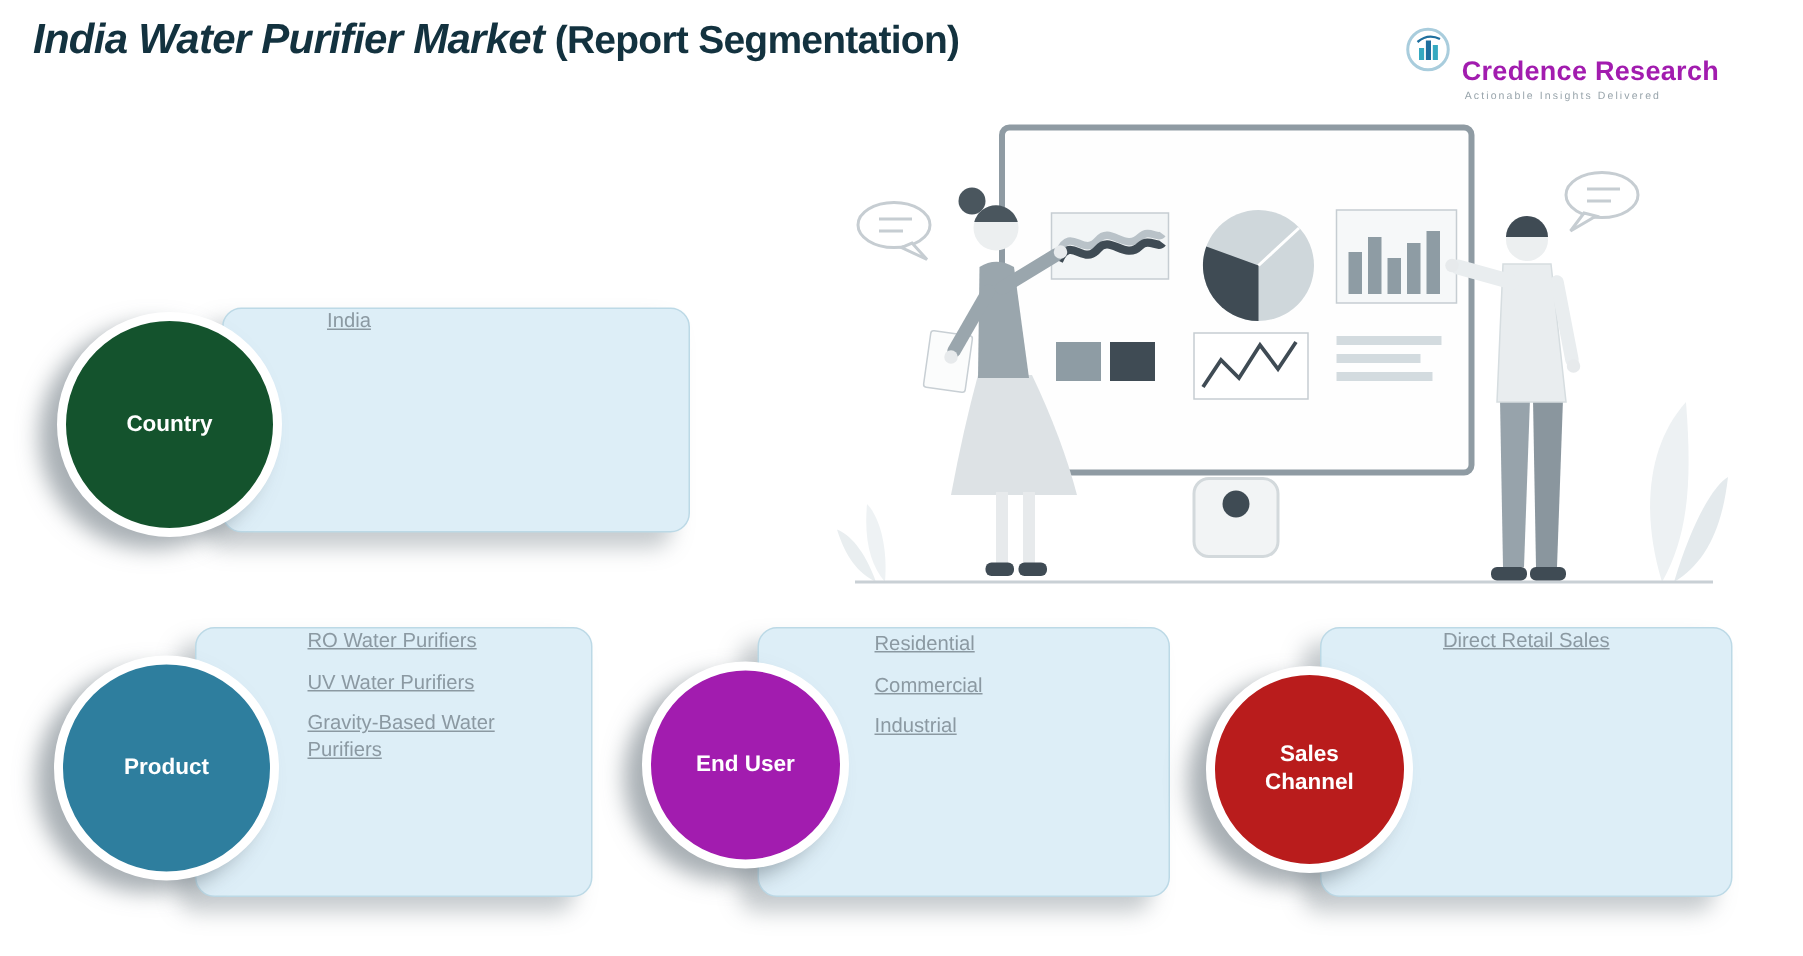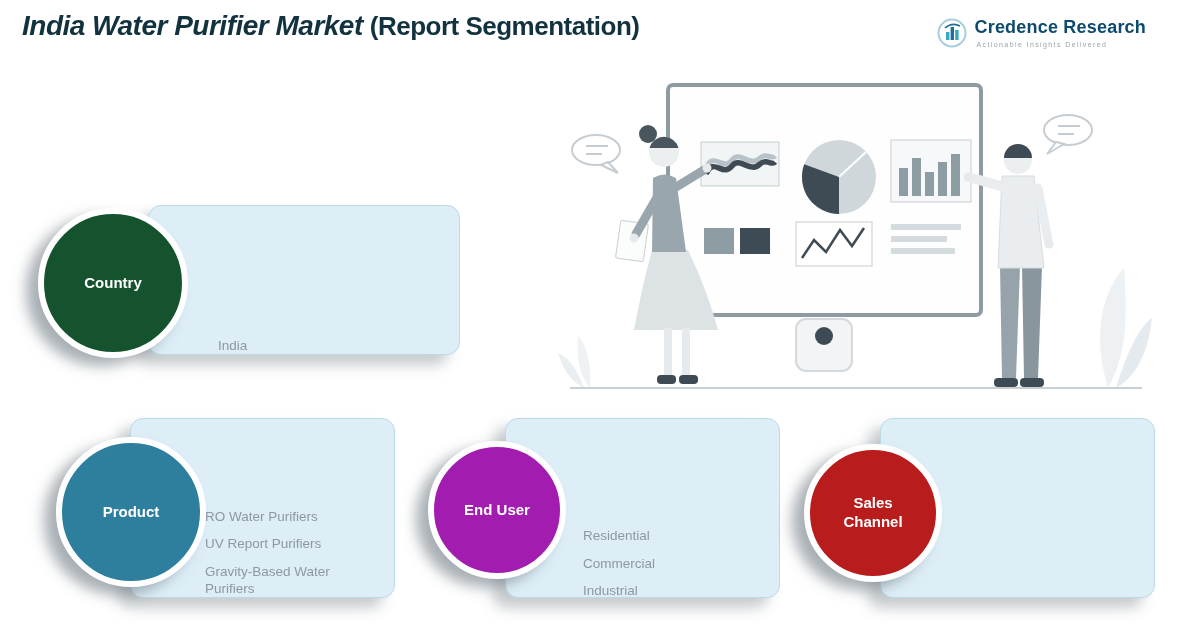--- a/index.html
+++ b/index.html
@@ -20,21 +20,21 @@
   }
   .page-title .suffix {
     font-style:normal; font-size:26px; margin-left:7px;
   }
 
   .brand {
     position:absolute; right:56px; top:17px;
     display:flex; align-items:flex-start; gap:7px;
   }
   .brand-text { display:flex; flex-direction:column; }
-  .brand-name { font-size:18px; font-weight:bold; color:#0c4a6e; letter-spacing:0.2px; }
+  .brand-name { font-size:18px; font-weight:bold; color:#a21caf; letter-spacing:0.2px;margin-top:20px; }
   .brand-tagline { font-size:7px; color:#98a4ab; letter-spacing:1.4px; margin-top:3px; margin-left:2px; }
 
   
   .illustration { position:absolute; left:556px; top:72px; width:600px; height:325px; }
 
   
   .seg-card {
     position:absolute;
     background:#ddeef7;
     border:1px solid #bcd9e6;
@@ -51,33 +51,33 @@
     text-align:center; z-index:2;
   }
   .c-country { background:#14532d; }
   .c-product { background:#2e7e9e; }
   .c-enduser { background:#a21caf; }
   .c-sales   { background:#b91c1c; }
   .circle-label { width:84px; line-height:1.25; }
 
   .seg-items {
     position:absolute;
-    display:flex; flex-direction:column; justify-content:flex-end;
+    display:flex; flex-direction:column; justify-content:flex-start;
     gap:10px; z-index:3;
-    color:#8b99a2; font-size:13.5px; line-height:1.3;
+    color:#8b99a2; font-size:13.5px; line-height:1.3;text-decoration:underline;
   }
 
   
   .card-country   { left:148px; top:205px; width:312px; height:150px; }
   .circle-country { left:38px;  top:208px; width:150px; height:150px; }
   .items-country  { left:218px; top:205px; width:200px; height:150px; }
 
   
   .card-product   { left:130px; top:418px; width:265px; height:180px; }
-  .circle-product { left:56px;  top:437px; width:150px; height:150px; }
+  .circle-product { left:36px;  top:437px; width:150px; height:150px; }
   .items-product  { left:205px; top:418px; width:165px; height:180px; }
 
   
   .card-enduser   { left:505px; top:418px; width:275px; height:180px; }
   .circle-enduser { left:428px; top:441px; width:138px; height:138px; }
   .items-enduser  { left:583px; top:420px; width:170px; height:180px; }
 
   
   .card-sales     { left:880px; top:418px; width:275px; height:180px; }
   .circle-sales   { left:804px; top:444px; width:138px; height:138px; }
@@ -202,21 +202,21 @@
   </div>
 </div>
 
 <div>
   <div class="seg-card card-product"></div>
   <div class="seg-circle c-product circle-product">
     <span class="circle-label">Product</span>
   </div>
   <div class="seg-items items-product">
     <div>RO Water Purifiers</div>
-    <div>UV Report Purifiers</div>
+    <div>UV Water Purifiers</div>
     <div>Gravity-Based Water Purifiers</div>
   </div>
 </div>
 
 <div>
   <div class="seg-card card-enduser"></div>
   <div class="seg-circle c-enduser circle-enduser">
     <span class="circle-label">End User</span>
   </div>
   <div class="seg-items items-enduser">
@@ -225,14 +225,15 @@
     <div>Industrial</div>
   </div>
 </div>
 
 <div>
   <div class="seg-card card-sales"></div>
   <div class="seg-circle c-sales circle-sales">
     <span class="circle-label">Sales Channel</span>
   </div>
   <div class="seg-items items-sales">
+    <div>Direct Retail Sales</div>
   </div>
 </div>
 
 </body></html>

